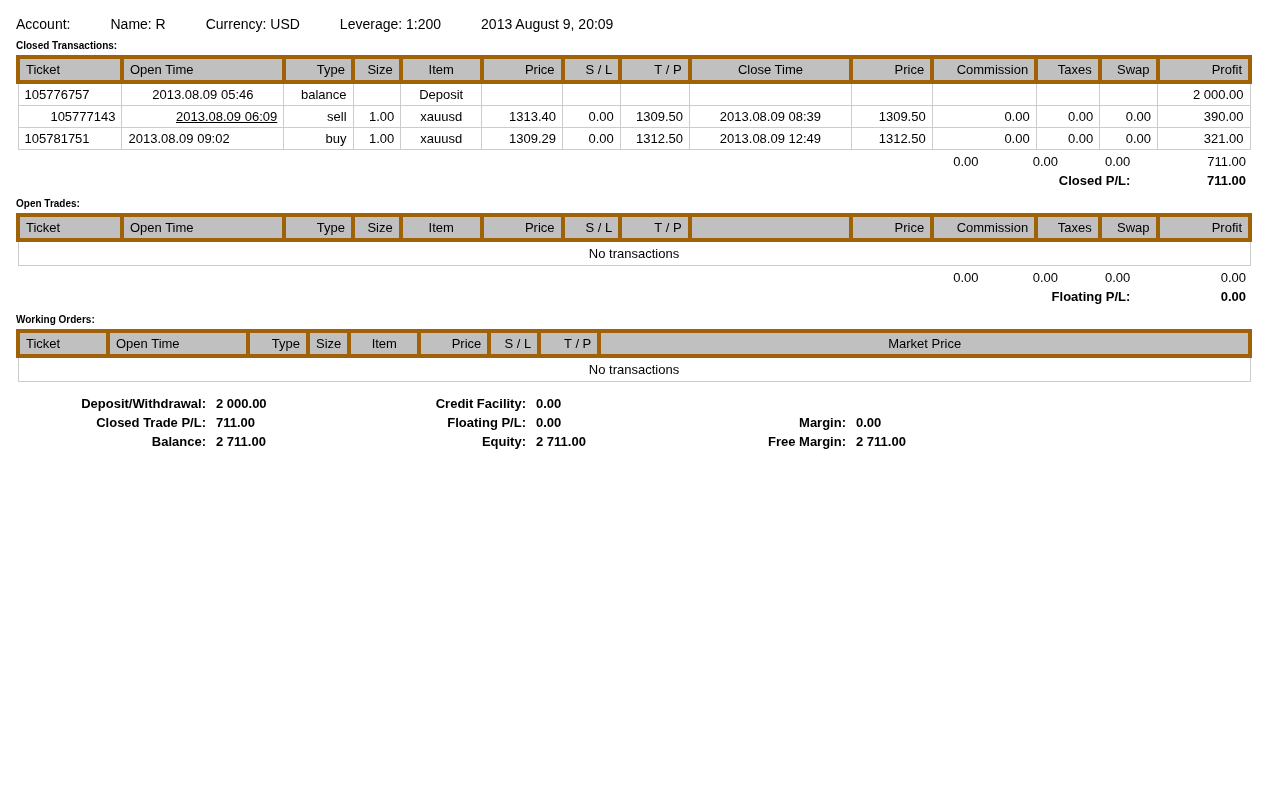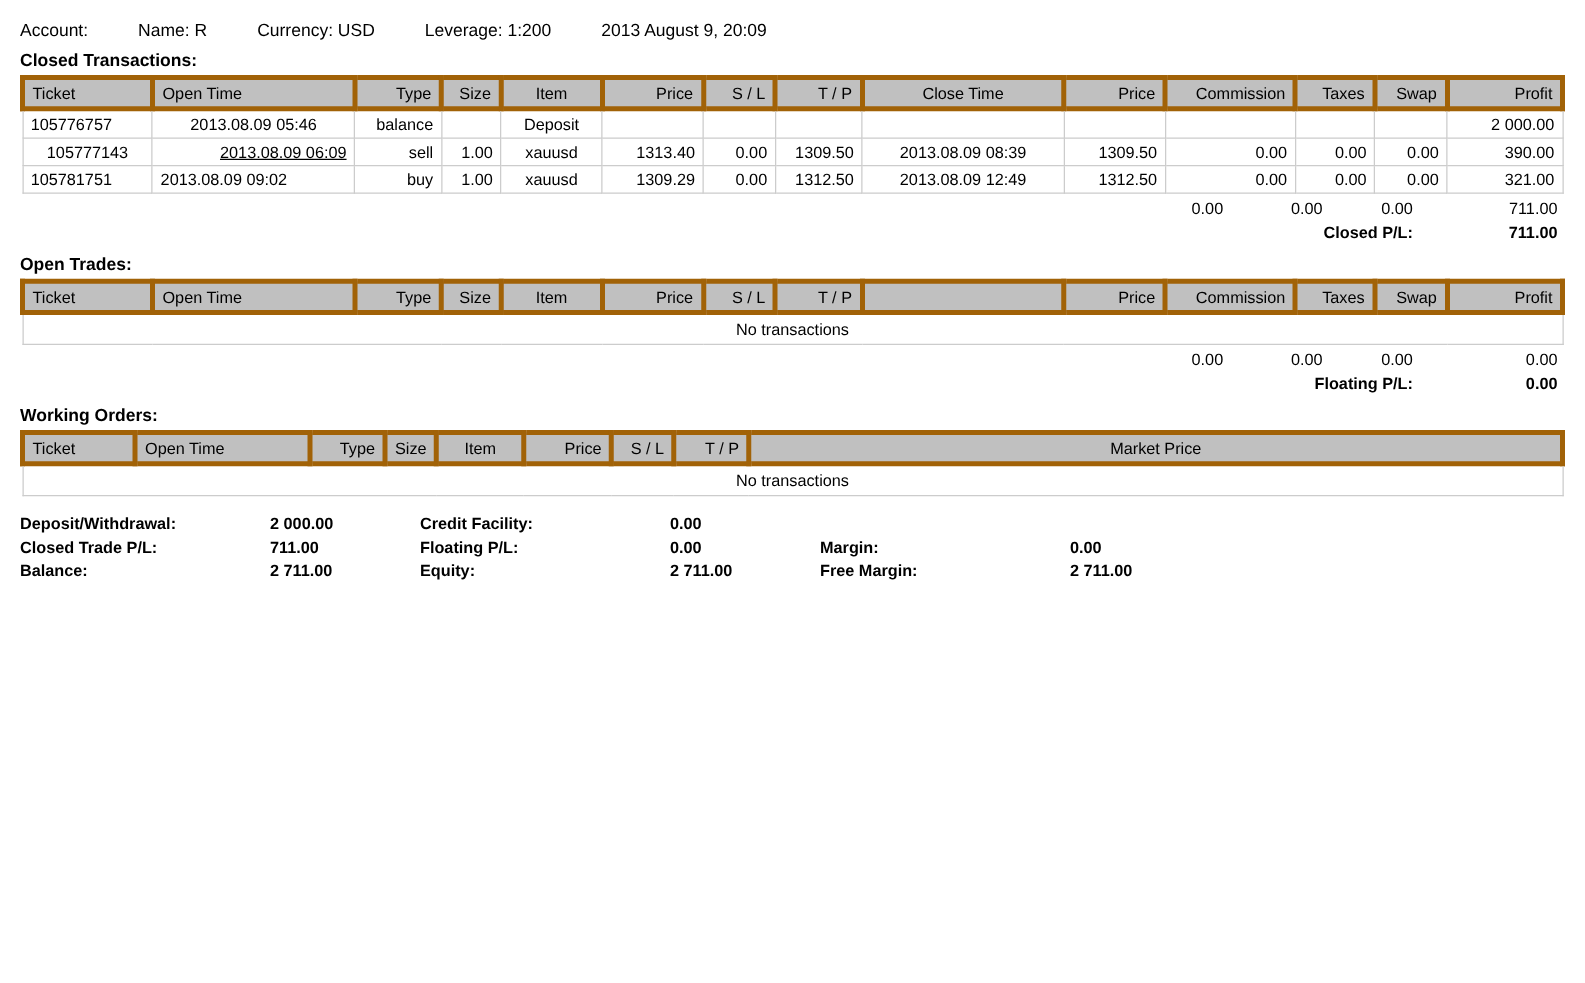--- a/index.html
+++ b/index.html
@@ -14,21 +14,21 @@
     }
     .header-row {
       display: flex;
       gap: 40px;
       margin-bottom: 6px;
       font-size: 14px;
     }
     .header-row span { font-weight: normal; }
     .section-title {
       font-weight: bold;
-      font-size: 14px;
+      font-size: 10px;
       margin: 8px 0 4px 0;
     }
     table {
       width: 100%;
       border-collapse: collapse;
       margin-bottom: 2px;
     }
     th {
       background: #c0c0c0;
       border: 4px solid #a16207;
@@ -82,21 +82,21 @@
       font-size: 14px;
       margin-bottom: 6px;
     }
     .summary-grid {
       display: grid;
       grid-template-columns: 200px 120px 200px 120px 200px 120px;
       gap: 4px 0;
       align-items: center;
     }
     .summary-label {
-      text-align: left;
+      text-align: right;
       font-weight: bold;
       padding-right: 10px;
       font-size: 13px;
     }
     .summary-value {
       text-align: left;
       font-weight: bold;
       font-size: 13px;
     }
     .empty-cell { }
@@ -143,21 +143,21 @@
         <td class="col-sl" style="text-align: right;"></td>
         <td class="col-tp" style="text-align: right;"></td>
         <td class="col-closetime" style="text-align: center;"></td>
         <td class="col-closeprice" style="text-align: right;"></td>
         <td class="col-commission" style="text-align: right;"></td>
         <td class="col-taxes" style="text-align: right;"></td>
         <td class="col-swap" style="text-align: right;"></td>
         <td class="col-profit" style="text-align: right;">2 000.00</td>
       </tr>
       <tr>
-        <td class="col-ticket" style="text-align: center;">105777143</td>
+        <td class="col-ticket" style="text-align: right;">105777143</td>
         <td class="col-opentime" style="text-align: right; text-decoration: underline;">2013.08.09 06:09</td>
         <td class="col-type" style="text-align: right;">sell</td>
         <td class="col-size" style="text-align: right;">1.00</td>
         <td class="col-item" style="text-align: center;">xauusd</td>
         <td class="col-price" style="text-align: right;">1313.40</td>
         <td class="col-sl" style="text-align: right;">0.00</td>
         <td class="col-tp" style="text-align: right;">1309.50</td>
         <td class="col-closetime" style="text-align: center;">2013.08.09 08:39</td>
         <td class="col-closeprice" style="text-align: right;">1309.50</td>
         <td class="col-commission" style="text-align: right;">0.00</td>

